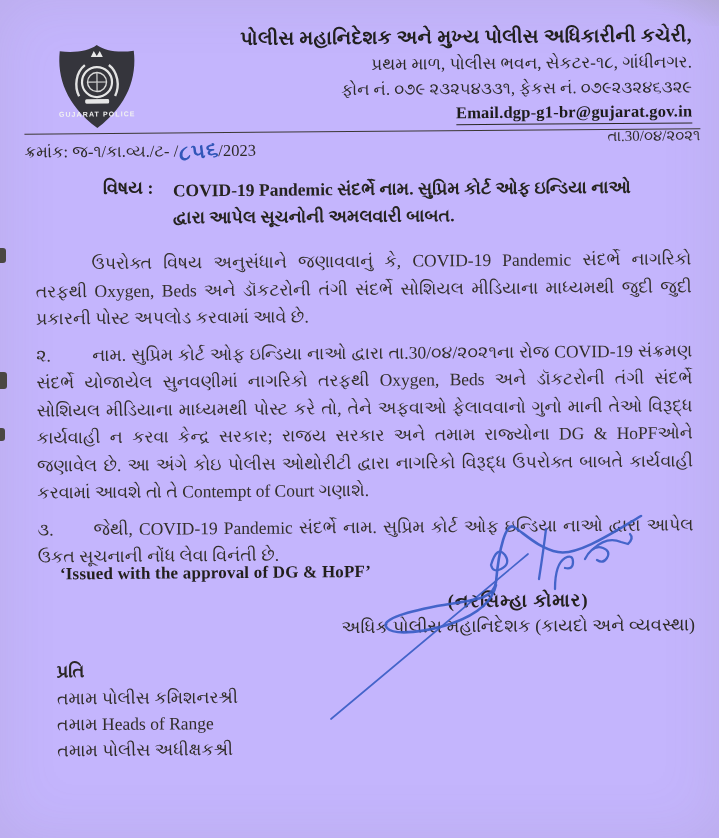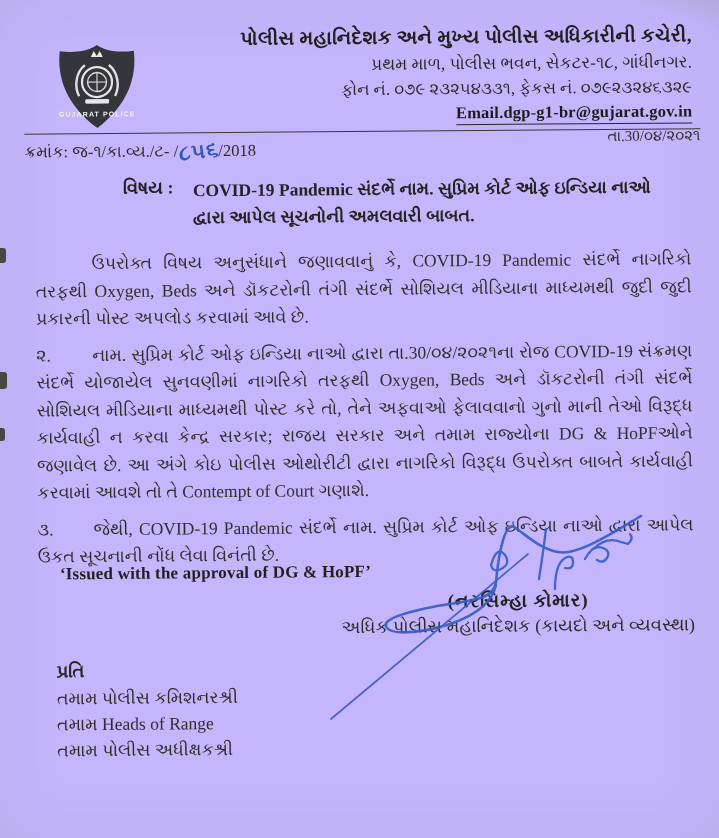--- a/index.html
+++ b/index.html
@@ -50,21 +50,21 @@
     letter-spacing:1px;
     font-family:"DejaVu Sans",sans-serif;
   }
   .date{float:right;font-size:15px;color:#2e2b28;margin-top:-6px;}
   
   .subject{
     position:absolute;left:104px;top:176px;width:560px;
     display:flex;
   }
   .subj-label{
-    flex:0 0 70px;font-weight:bold;font-size:18px;color:#24221f;margin-left:20px;
+    flex:0 0 70px;font-weight:bold;font-size:18px;color:#24221f;
   }
   .subj-text{
     flex:1;font-weight:600;font-size:17.5px;color:#262420;
     line-height:27px;text-align:left;
   }
   
   .body-flow{position:absolute;left:36px;top:248px;width:656px;}
   .para{
     margin:0 0 9px 0;
     font-size:17.5px;line-height:27.5px;color:#332f2a;
@@ -118,21 +118,21 @@
     <div class="head-text">
       <div class="office-title">પોલીસ મહાનિદેશક અને મુખ્ય પોલીસ અધિકારીની કચેરી,</div>
       <div class="addr-line">પ્રથમ માળ, પોલીસ ભવન, સેકટર-૧૮, ગાંધીનગર.</div>
       <div class="phone-line">ફોન નં. ૦૭૯ ૨૩૨૫૪૩૩૧, ફેકસ નં. ૦૭૯૨૩૨૪૬૩૨૯</div>
       <div><span class="email-line">Email.dgp-g1-br@gujarat.gov.in</span></div>
     </div>
 
     <div class="rule"></div>
 
     <div class="ref-row">
-      <div class="ref-no"><span>ક્રમાંક: જ-૧/કા.વ્ય./ટ- /</span><span class="hand-ink">૮૫૬</span><span>/2018</span></div>
+      <div class="ref-no"><span>ક્રમાંક: જ-૧/કા.વ્ય./ટ- /</span><span class="hand-ink">૮૫૬</span><span>/2023</span></div>
       <div class="date">તા.30/૦૪/૨૦૨૧</div>
     </div>
 
     <div class="subject">
       <span class="subj-label">વિષય :</span>
       <span class="subj-text">COVID-19 Pandemic સંદર્ભે નામ. સુપ્રિમ કોર્ટ ઓફ ઇન્ડિયા નાઓ દ્વારા આપેલ સૂચનોની અમલવારી બાબત.</span>
     </div>
 
     <div class="body-flow">
       <p class="para indent">ઉપરોક્ત વિષય અનુસંધાને જણાવવાનું કે, COVID-19 Pandemic સંદર્ભે નાગરિકો તરફથી Oxygen,  Beds અને ડૉકટરોની તંગી સંદર્ભે સોશિયલ મીડિયાના માધ્યમથી જુદી જુદી પ્રકારની પોસ્ટ અપલોડ કરવામાં આવે છે.</p>

